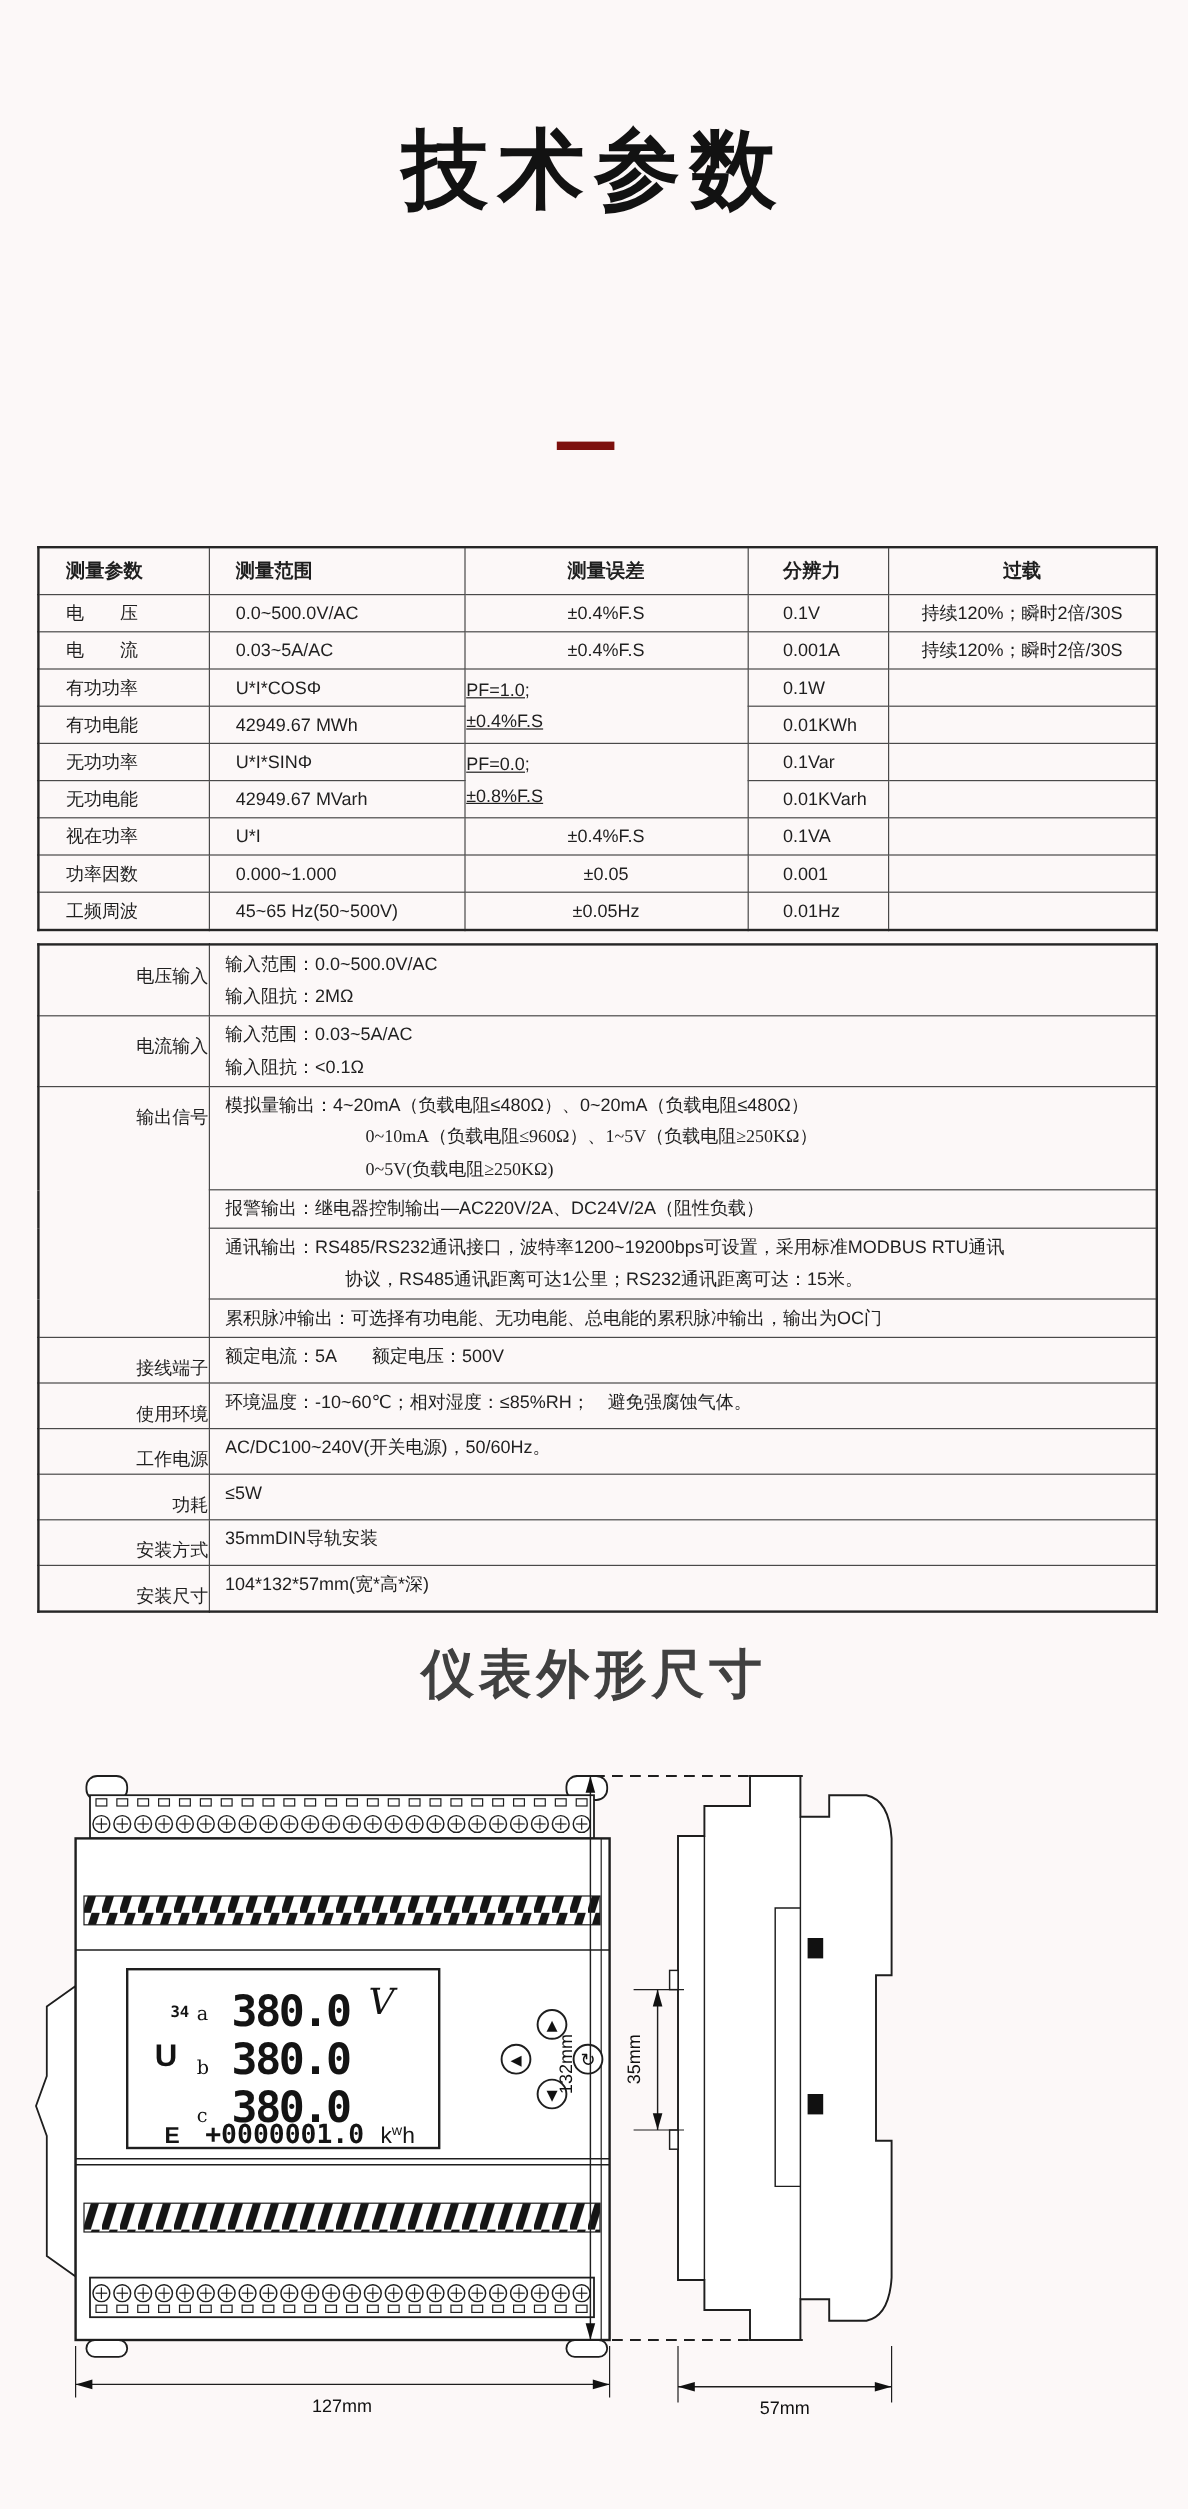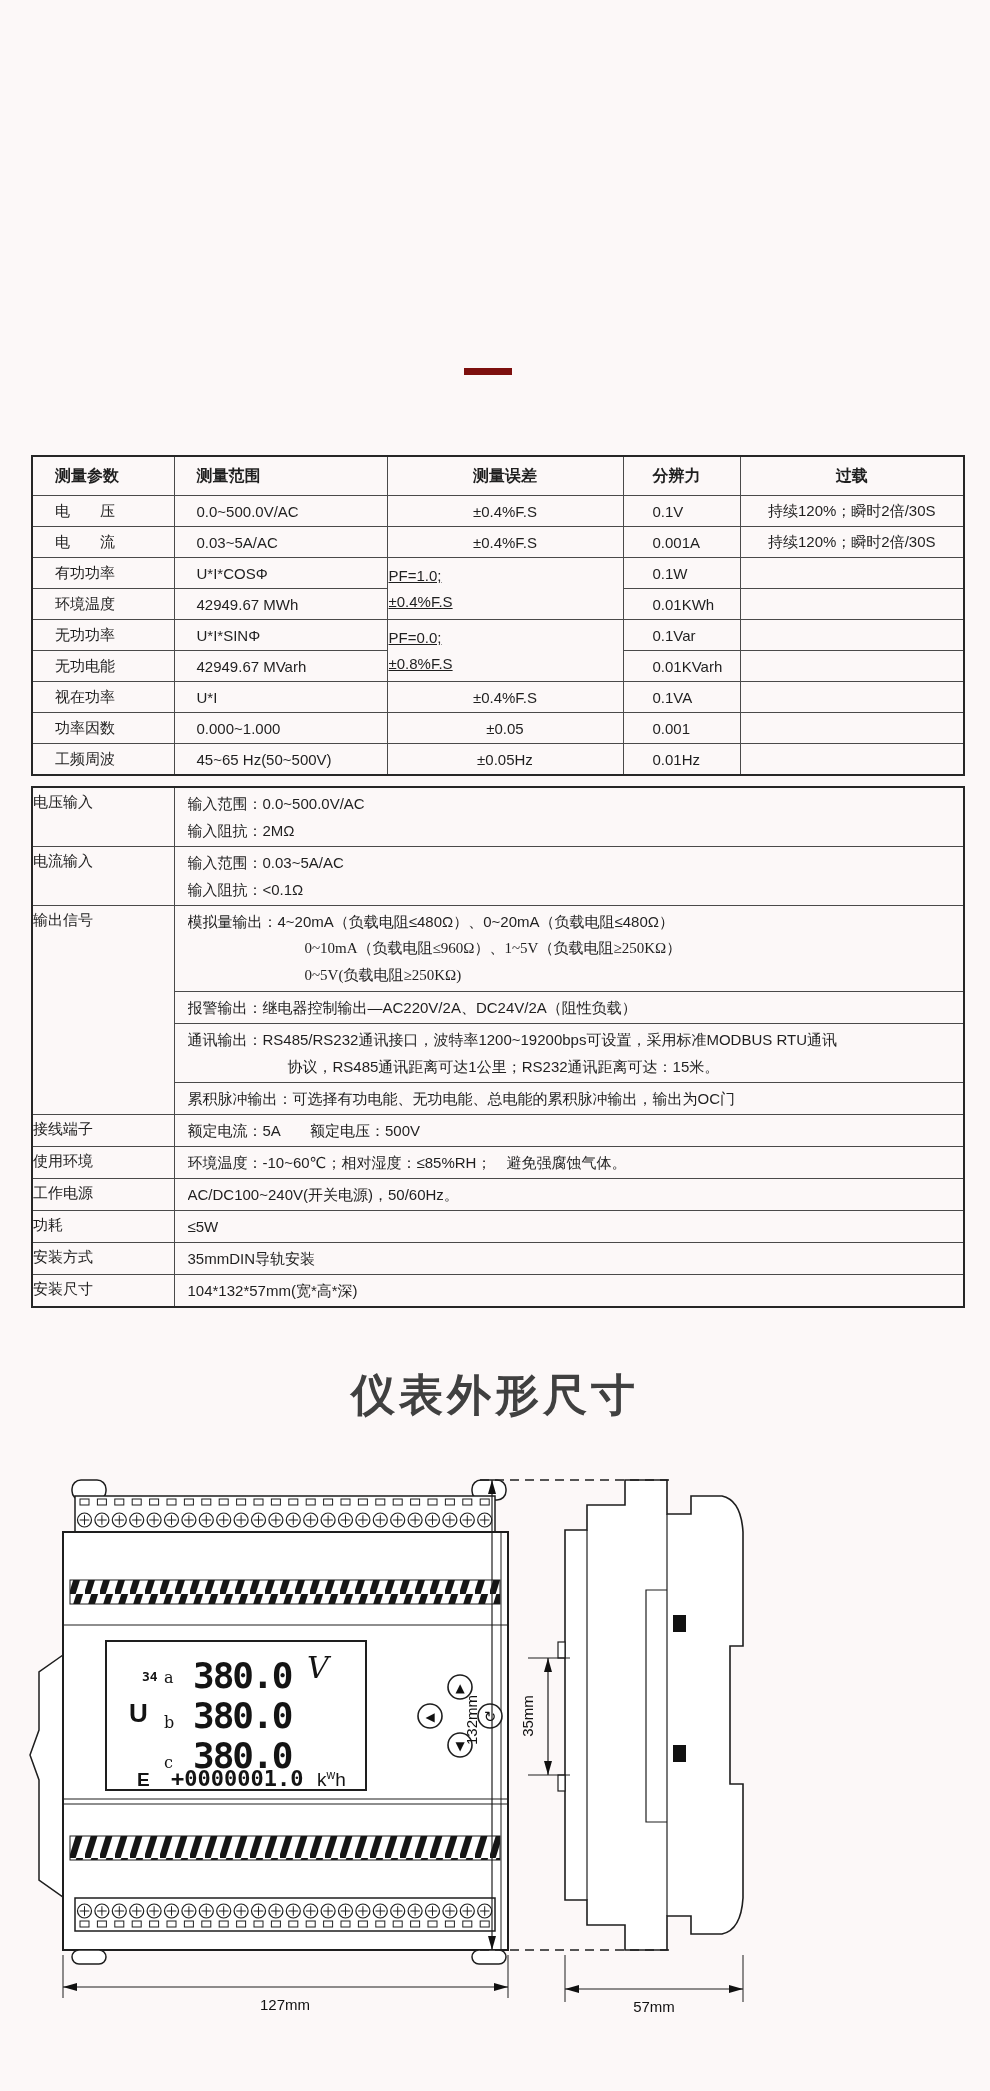--- a/index.html
+++ b/index.html
@@ -12,21 +12,21 @@
   .t1{position:absolute;left:31px;top:455px;width:932px;font-size:15px;border:2px solid #262626;}
   .t1 th,.t1 td{border:1px solid #4a4a4a;overflow:hidden;white-space:nowrap;}
   .t1 th{height:36px;font-weight:bold;font-size:16px;font-family:Liberation Serif, serif;}
   .t1 td{height:28px;}
   .padL{ text-align:left;padding-left:22px;}
   .padS{ text-align:left;padding-left:29px;}
   .ctr{ text-align:center;}
   .merged div{text-align:left;line-height:26px;text-decoration:underline;}
   .t2{position:absolute;left:31px;top:786px;width:932px;font-size:15px;border:2px solid #262626;}
   .t2 td{border:1px solid #4a4a4a;vertical-align:top;padding:2px 0;}
-  .t2 .lbl{text-align:left;padding-top:5px;}
+  .t2 .lbl{text-align:right;padding-top:16px;}
   .t2 .ct{padding-left:13px;}
   .t2 .ct div{line-height:27px;white-space:nowrap;overflow:hidden;}
   .ind-a{padding-left:117px;font-family:Liberation Serif, serif;}
   .ind-b{padding-left:100px;}
   .sec-title{position:absolute;top:1366px;left:0;width:100%;text-align:center;
         font-size:44px;font-weight:bold;letter-spacing:4px;color:#404040;}
   .diagram{position:absolute;left:25px;top:1450px;}
   .ln{stroke:#1e1e1e;fill:none;}
   .shape{fill:#ffffff;stroke:#1e1e1e;}
   .dim{font-size:15px;font-family:"Liberation Sans","DejaVu Sans",sans-serif;fill:#111;}
@@ -34,20 +34,21 @@
   .srf{font-family:"DejaVu Serif",serif;fill:#141414;}
   .srfI{font-family:"DejaVu Serif",serif;font-style:italic;fill:#141414;}
   .blab{font-family:"Liberation Sans","DejaVu Sans",sans-serif;font-weight:bold;fill:#141414;}
   .glyph{font-family:"DejaVu Sans",sans-serif;fill:#111;text-anchor:middle;}
 </style>
 </head>
 <body>
 
 <div class="page">
 
+  <div class="main-title">技术参数</div>
   <div class="divider"></div>
 
   <table class="t1">
     <colgroup>
         <col style="width:142px">
         <col style="width:213px">
         <col style="width:236px">
         <col style="width:117px">
         <col style="width:224px">
       </colgroup>
@@ -77,21 +78,21 @@
       <td class="padL">有功功率</td>
       <td class="padL">U*I*COSΦ</td>
       <td class="merged" rowspan="2">
         <div>PF=1.0;</div>
         <div>±0.4%F.S</div>
       </td>
       <td class="padS">0.1W</td>
       <td class="ctr"></td>
     </tr>
     <tr>
-      <td class="padL">环境温度</td>
+      <td class="padL">有功电能</td>
       <td class="padL">42949.67 MWh</td>
       <td class="padS">0.01KWh</td>
       <td class="ctr"></td>
     </tr>
     <tr>
       <td class="padL">无功功率</td>
       <td class="padL">U*I*SINΦ</td>
       <td class="merged" rowspan="2">
         <div>PF=0.0;</div>
         <div>±0.8%F.S</div>

